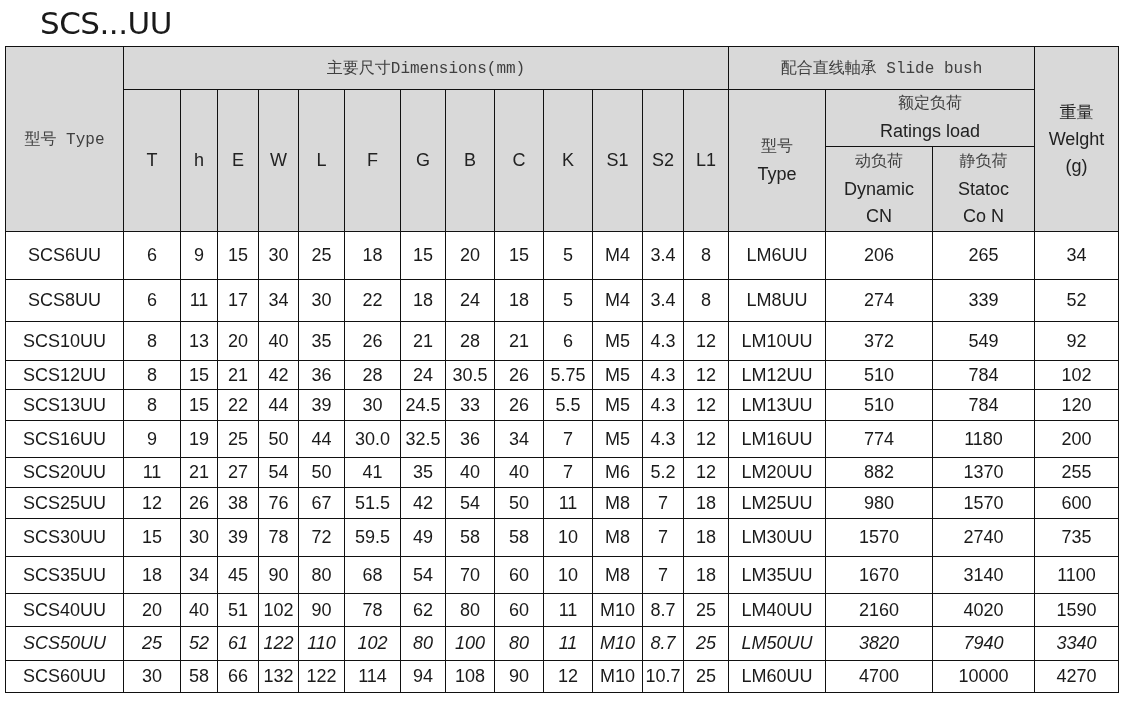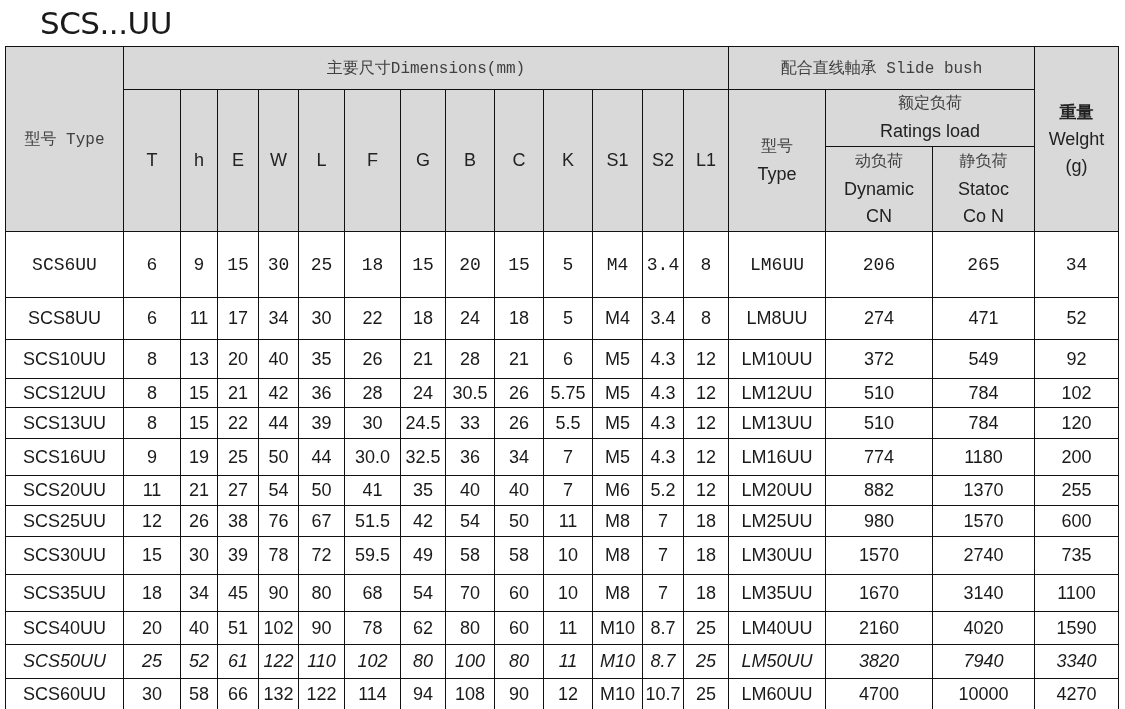--- a/index.html
+++ b/index.html
@@ -7,21 +7,21 @@
          font-family:"Liberation Sans", "DejaVu Sans", sans-serif; color:#1a1a1a; }
   .title { position:absolute; left:6px; top:4px; font-size:31px; line-height:38px;
            font-family:"DejaVu Sans", sans-serif; letter-spacing:-0.5px; color:#1a1a1a;margin-left:34px; }
   table.spec { position:absolute; left:5px; top:46px; border-collapse:collapse;
                table-layout:fixed; font-size:18px; }
   table.spec td, table.spec th { border:1.5px solid #111; text-align:center; vertical-align:middle;
                padding:0; font-weight:normal; overflow:hidden; white-space:nowrap; }
   table.spec th { background:#d9d9d9; color:#222; line-height:27px; }
   table.spec td { background:#ffffff; }
   .cn { font-family:Liberation Mono, monospace; font-size:16px; color:#404040; }
-  .cn-bold { font-family:"DejaVu Sans", sans-serif; font-weight:bold; font-size:17px; }
+  .cn-bold { font-family:"DejaVu Sans", sans-serif; font-weight:normal; font-size:17px; }
   th.multi { white-space:normal; }
 </style>
 </head>
 <body>
 
 <div class="title">SCS...UU</div>
 
 <table class="spec">
   <colgroup>
     <col style="width:118px">
@@ -84,21 +84,21 @@
         <div>CN</div>
       </th>
       <th class="multi">
         <div class="cn">静负荷</div>
         <div>Statoc</div>
         <div>Co N</div>
       </th>
     </tr>
   </thead>
   <tbody id="tbody">
-      <tr style="height: 66px; font-family: Liberation Mono, monospace;">
+      <tr style="height: 48px;">
         <td>SCS6UU</td>
         <td>6</td>
         <td>9</td>
         <td>15</td>
         <td>30</td>
         <td>25</td>
         <td>18</td>
         <td>15</td>
         <td>20</td>
         <td>15</td>
@@ -121,21 +121,21 @@
         <td>22</td>
         <td>18</td>
         <td>24</td>
         <td>18</td>
         <td>5</td>
         <td>M4</td>
         <td>3.4</td>
         <td>8</td>
         <td>LM8UU</td>
         <td>274</td>
-        <td>471</td>
+        <td>339</td>
         <td>52</td>
       </tr>
       <tr style="height: 39px;">
         <td>SCS10UU</td>
         <td>8</td>
         <td>13</td>
         <td>20</td>
         <td>40</td>
         <td>35</td>
         <td>26</td>

